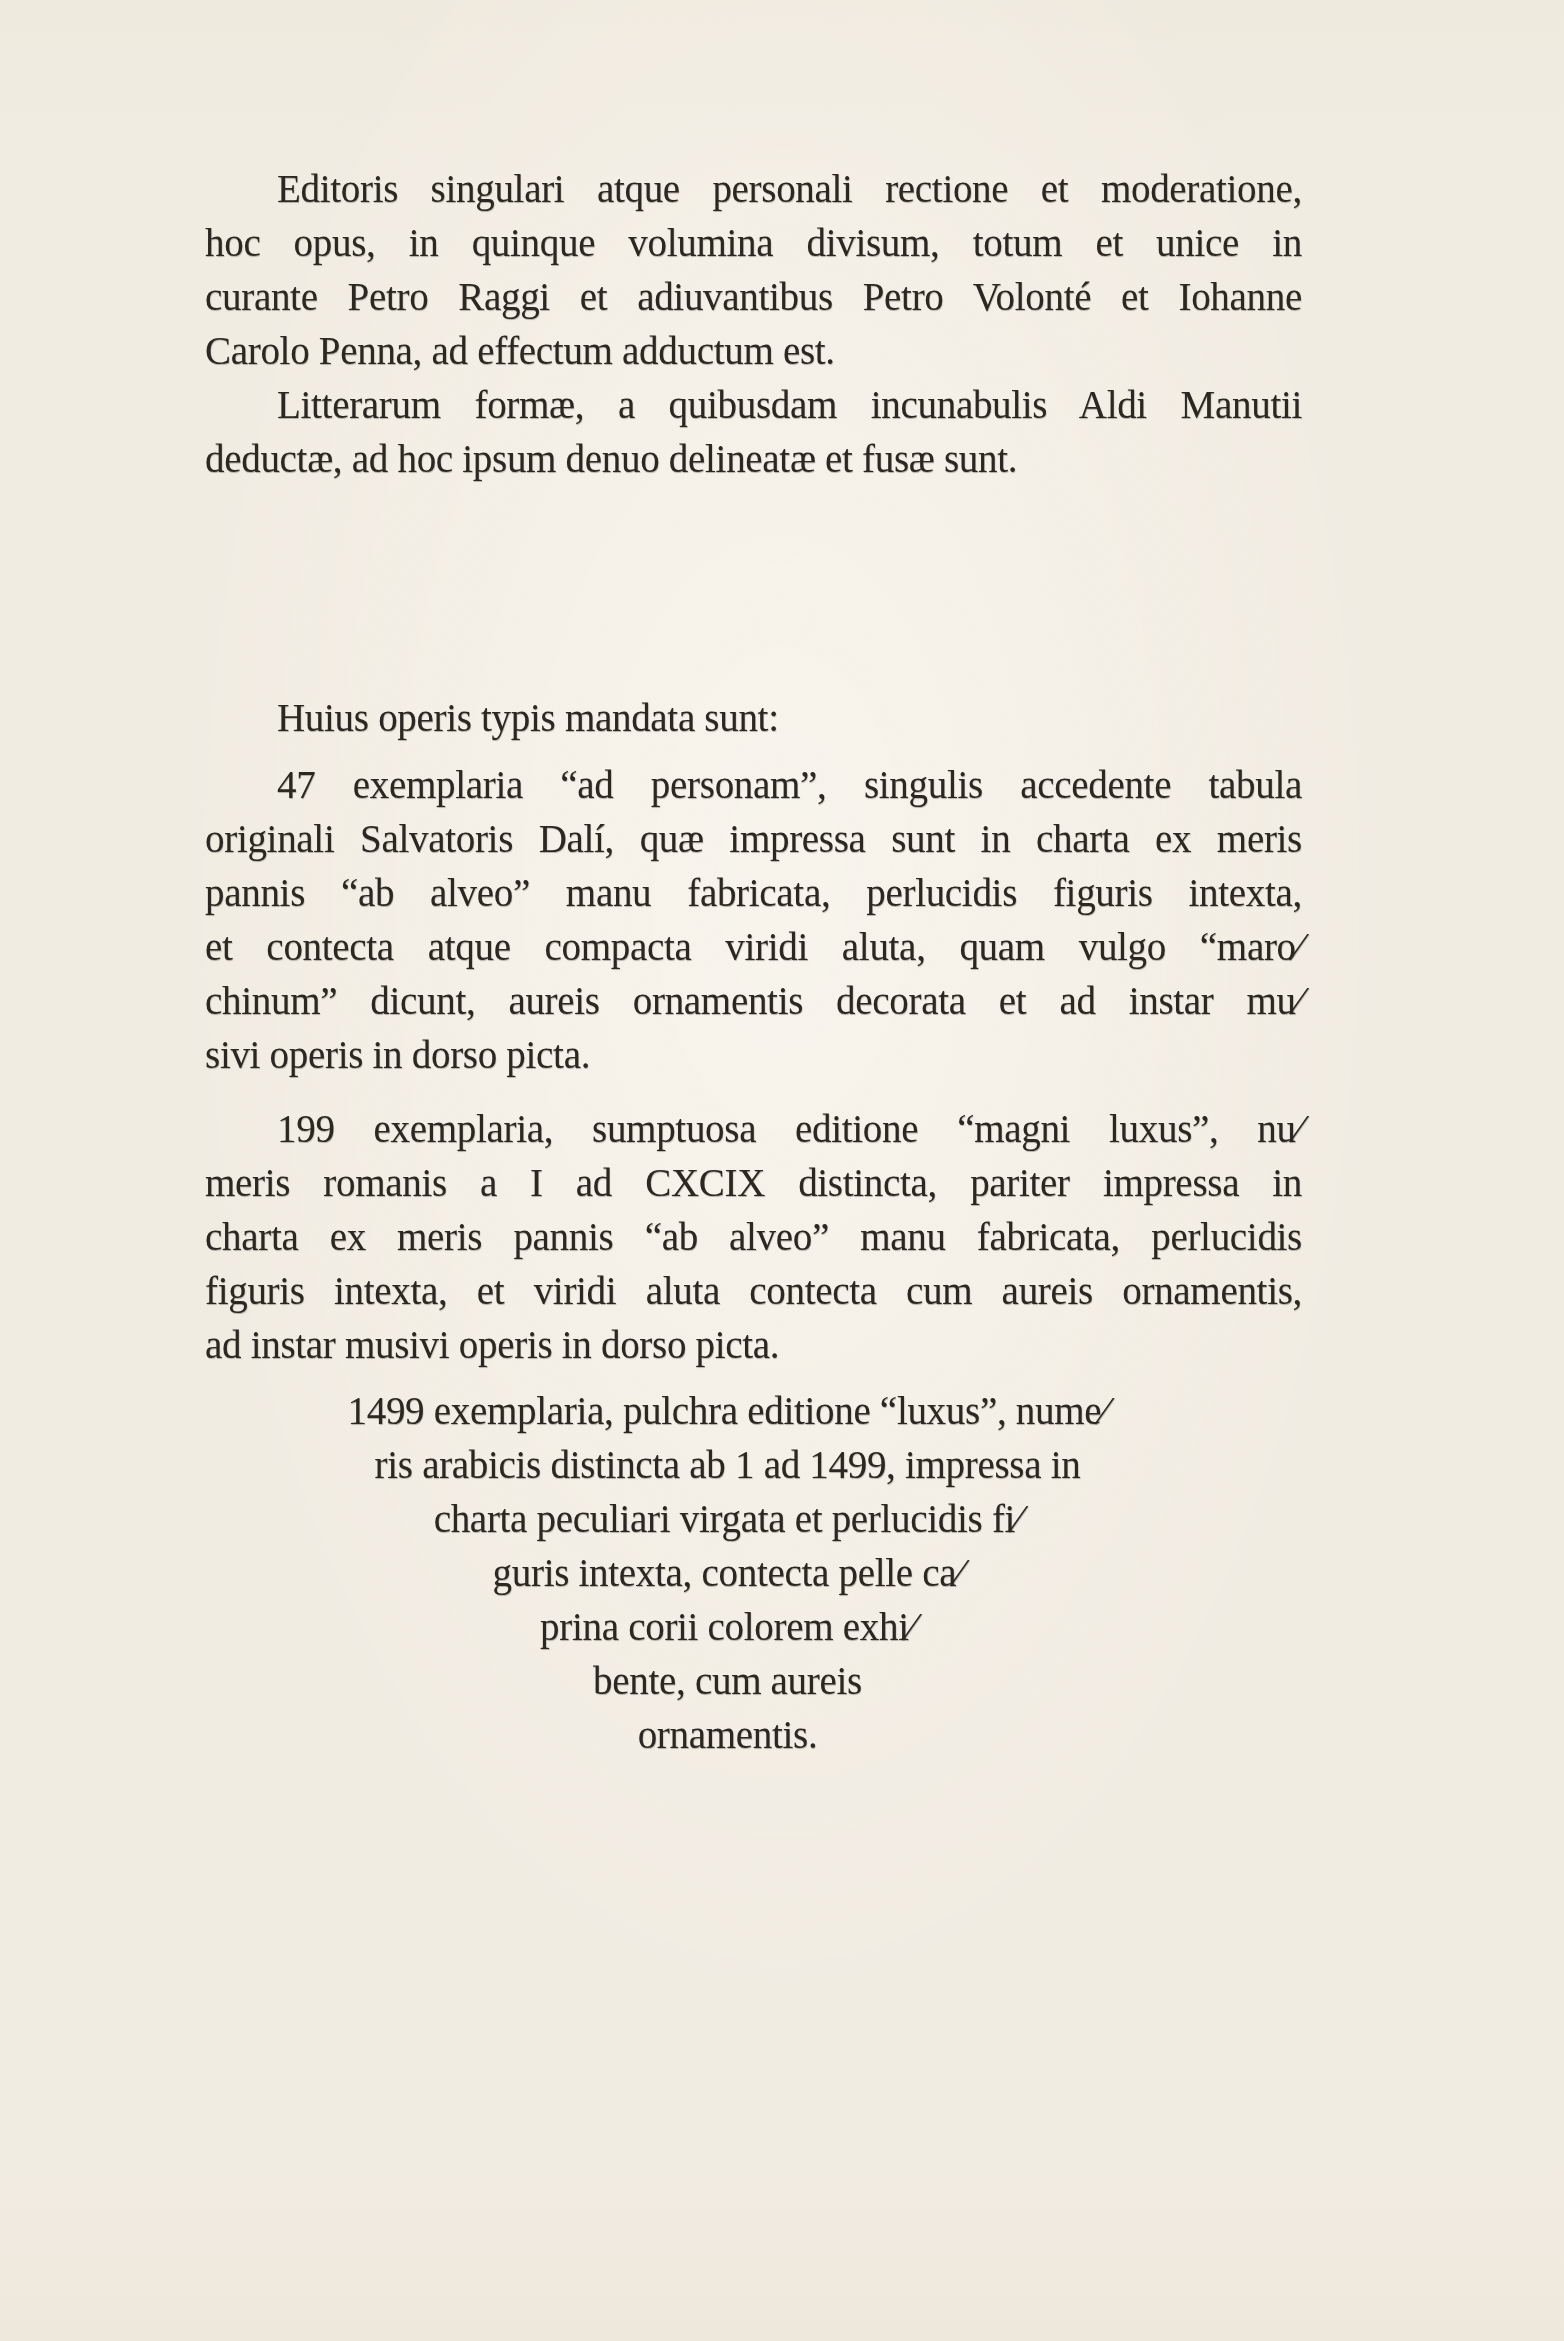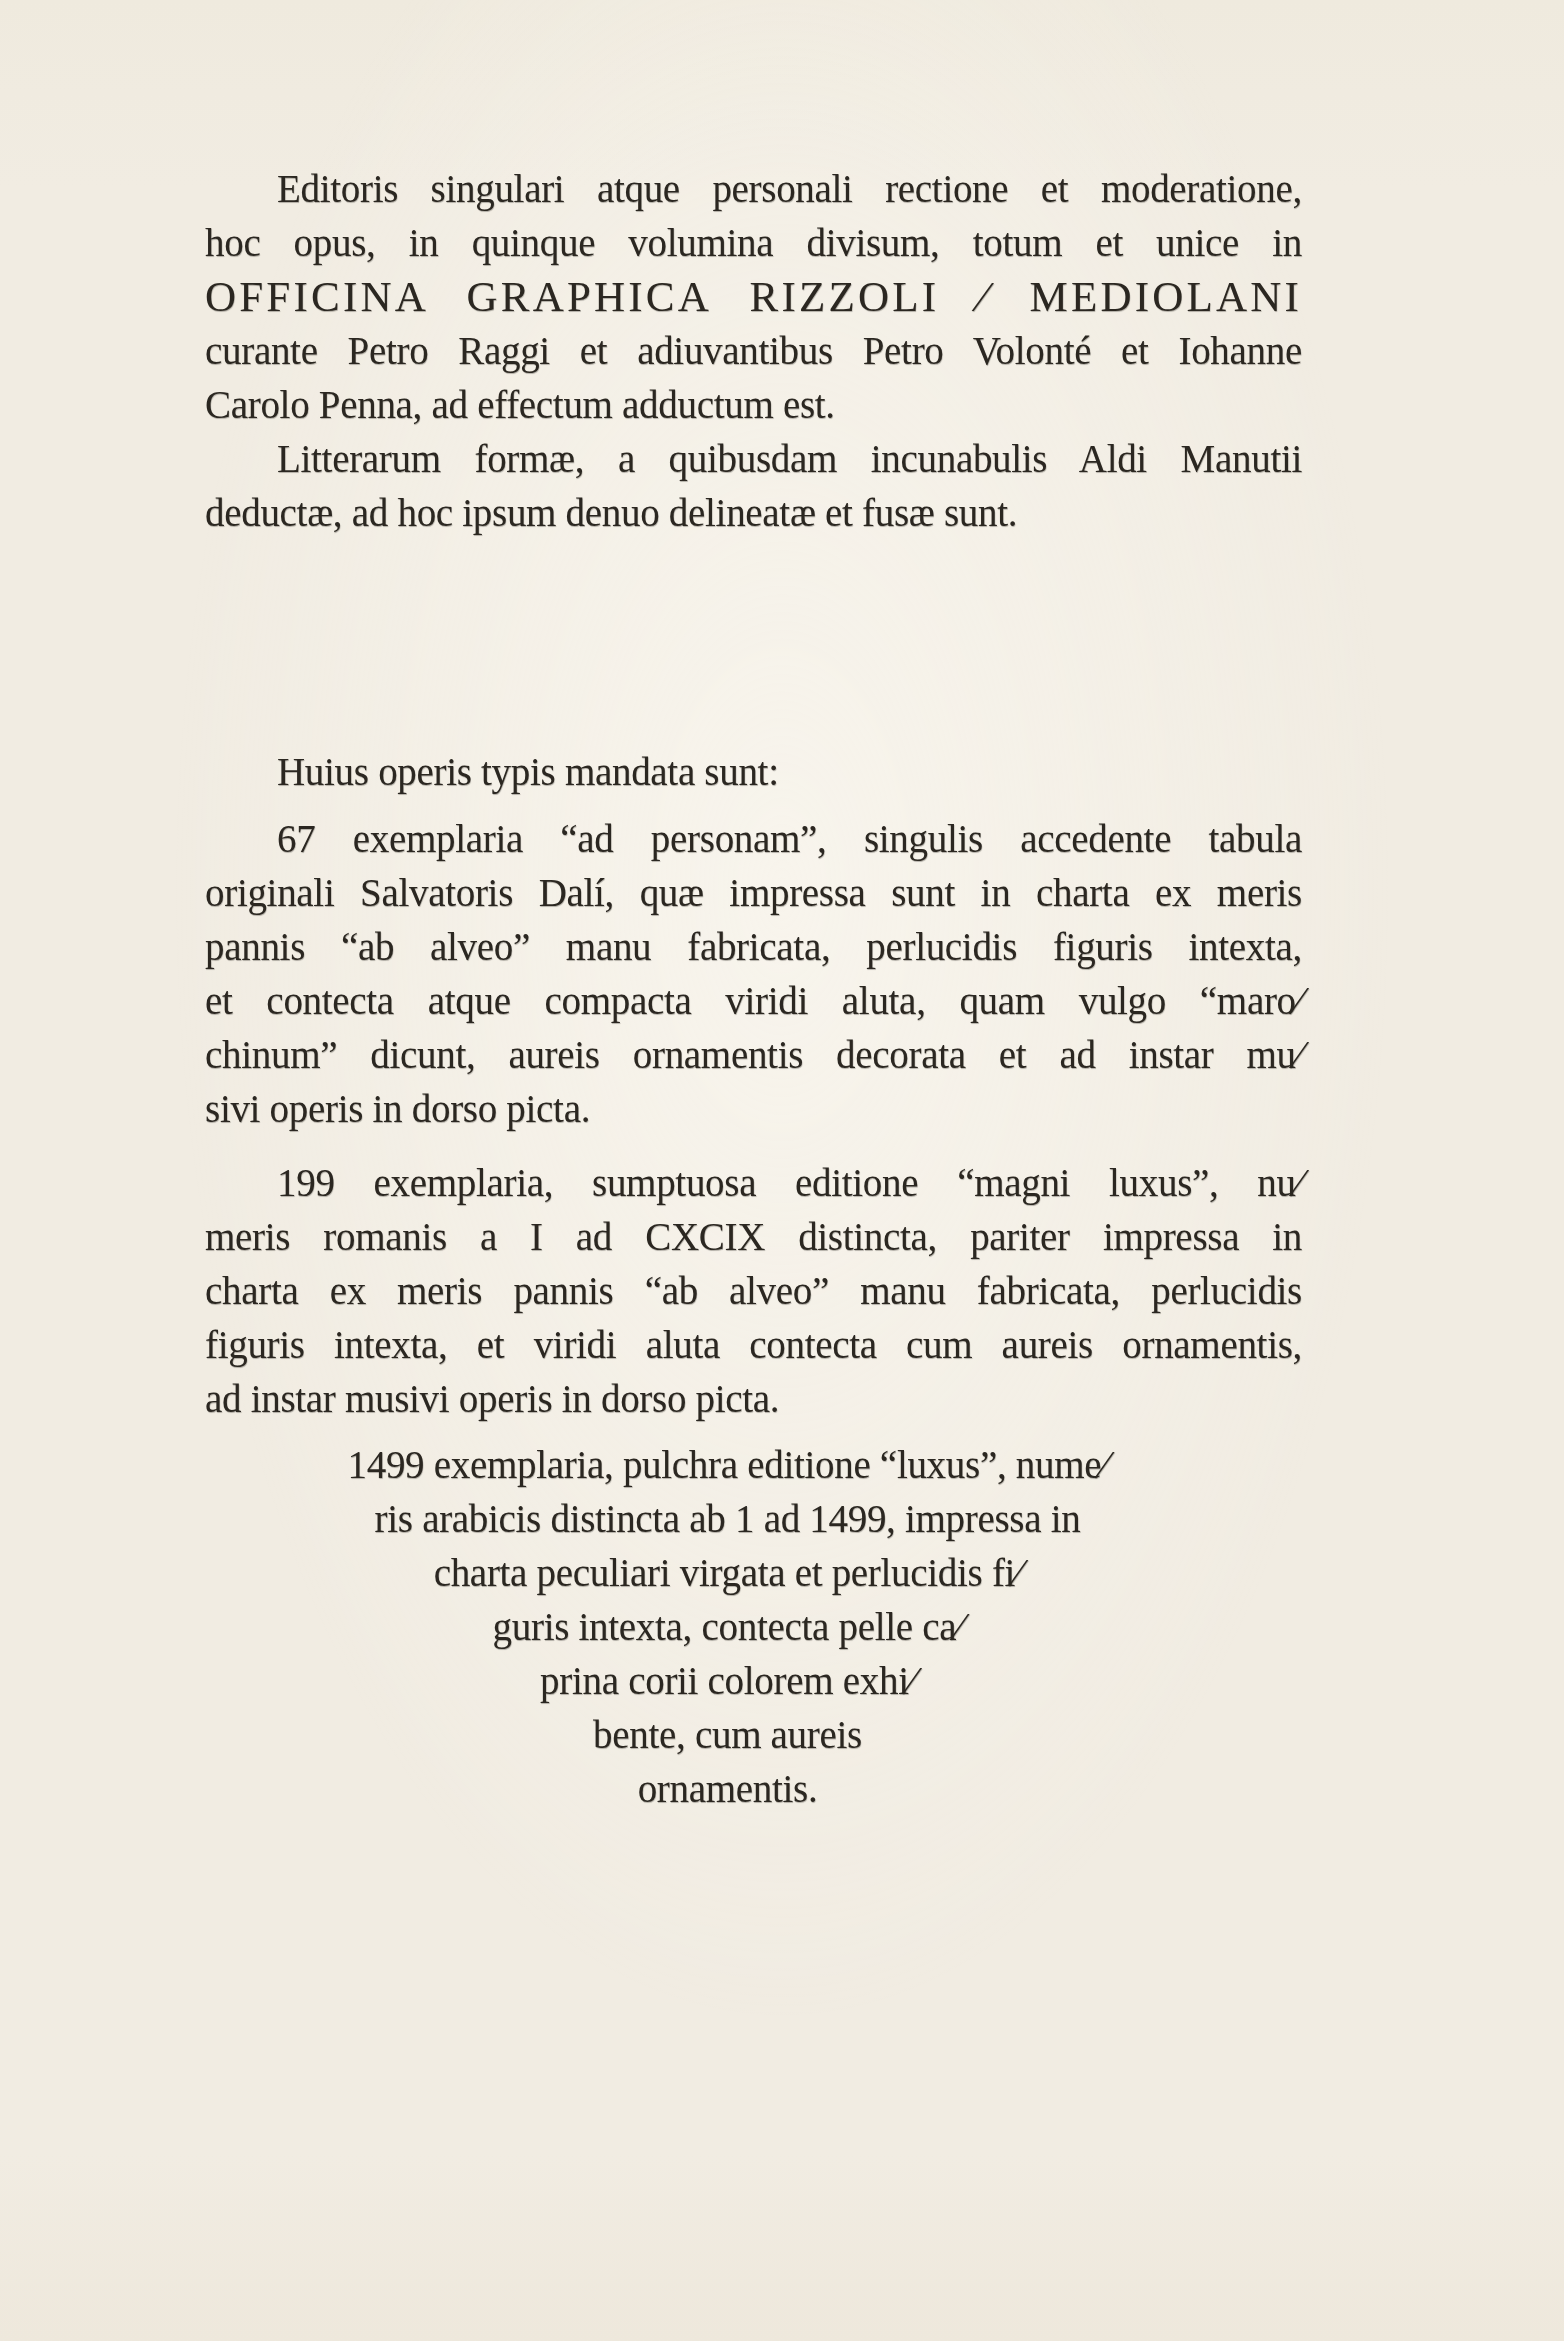--- a/index.html
+++ b/index.html
@@ -68,34 +68,33 @@
   }
 </style>
 </head>
 <body>
 
 <div class="text-block">
 
   <div>
     <div class="ln first">Editoris singulari atque personali rectione et moderatione,</div>
     <div class="ln">hoc opus, in quinque volumina divisum, totum et unice in</div>
-    <div class="ln caps-line">OFFICINA GRAPHICA RIZZOLI ⁄ MEDIOLANI</div>
     <div class="ln">curante Petro Raggi et adiuvantibus Petro Volonté et Iohanne</div>
     <div class="ln last">Carolo Penna, ad effectum adductum est.</div>
   </div>
 
   <div>
     <div class="ln first">Litterarum formæ, a quibusdam incunabulis Aldi Manutii</div>
     <div class="ln last">deductæ, ad hoc ipsum denuo delineatæ et fusæ sunt.</div>
   </div>
 
   <div class="heading-line sec-heading">Huius operis typis mandata sunt:</div>
 
   <div class="para-99">
-    <div class="ln first">67 exemplaria “ad personam”, singulis accedente tabula</div>
+    <div class="ln first">47 exemplaria “ad personam”, singulis accedente tabula</div>
     <div class="ln">originali Salvatoris Dalí, quæ impressa sunt in charta ex meris</div>
     <div class="ln">pannis “ab alveo” manu fabricata, perlucidis figuris intexta,</div>
     <div class="ln">et contecta atque compacta viridi aluta, quam vulgo “maro⁄</div>
     <div class="ln">chinum” dicunt, aureis ornamentis decorata et ad instar mu⁄</div>
     <div class="ln last">sivi operis in dorso picta.</div>
   </div>
 
   <div class="para-199">
     <div class="ln first">199 exemplaria, sumptuosa editione “magni luxus”, nu⁄</div>
     <div class="ln">meris romanis a I ad CXCIX distincta, pariter impressa in</div>

